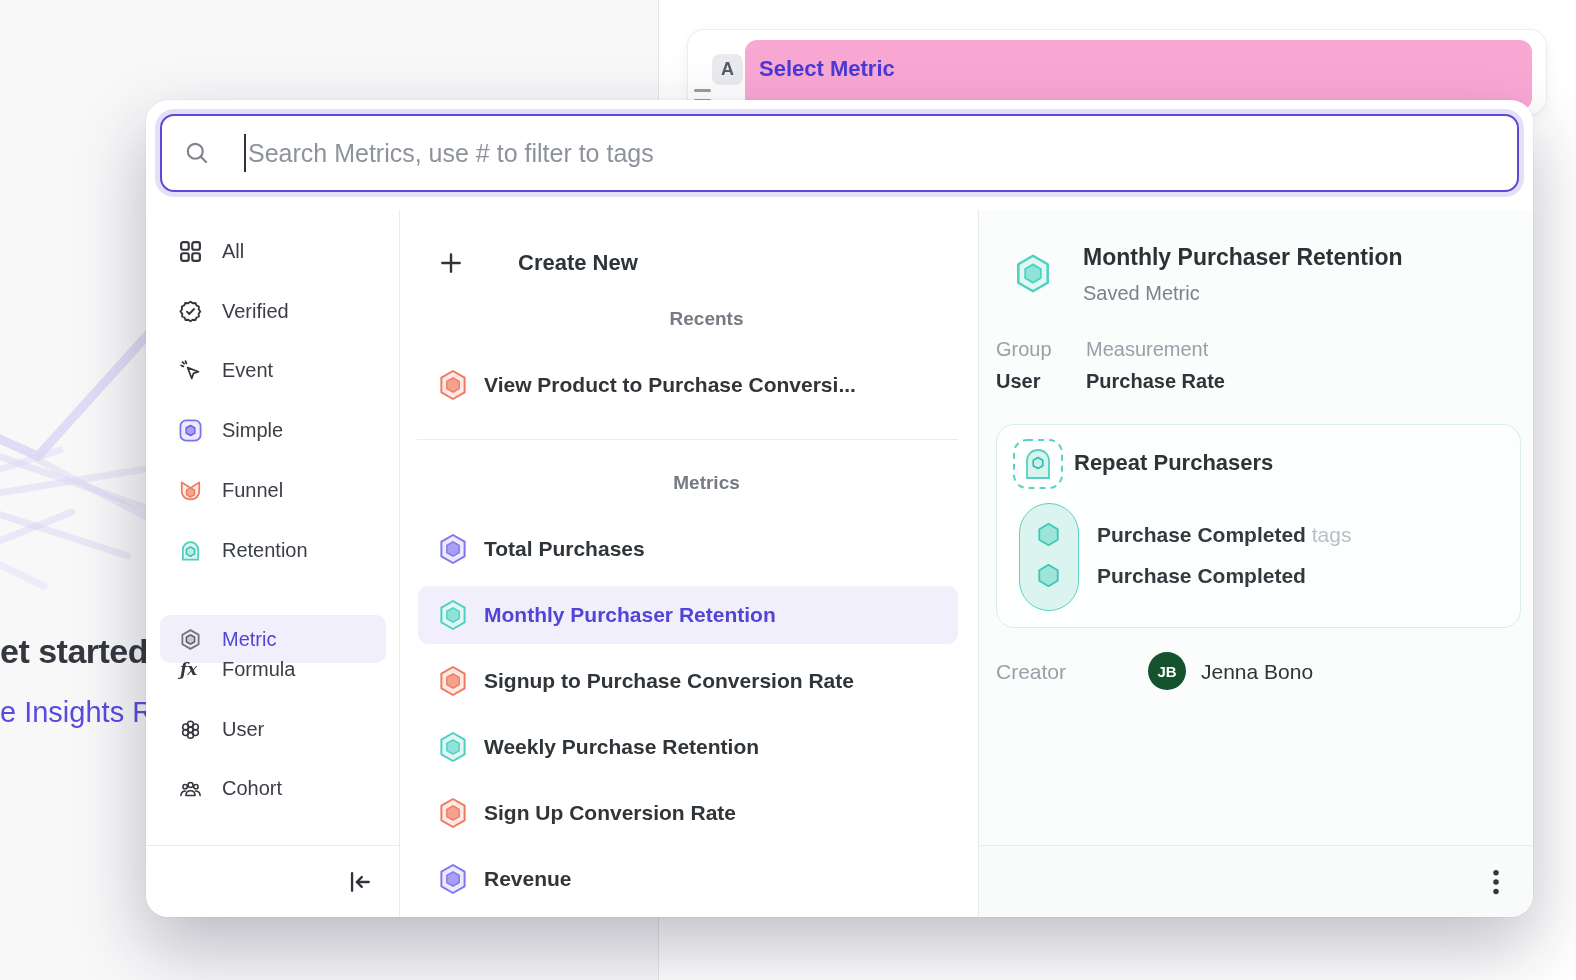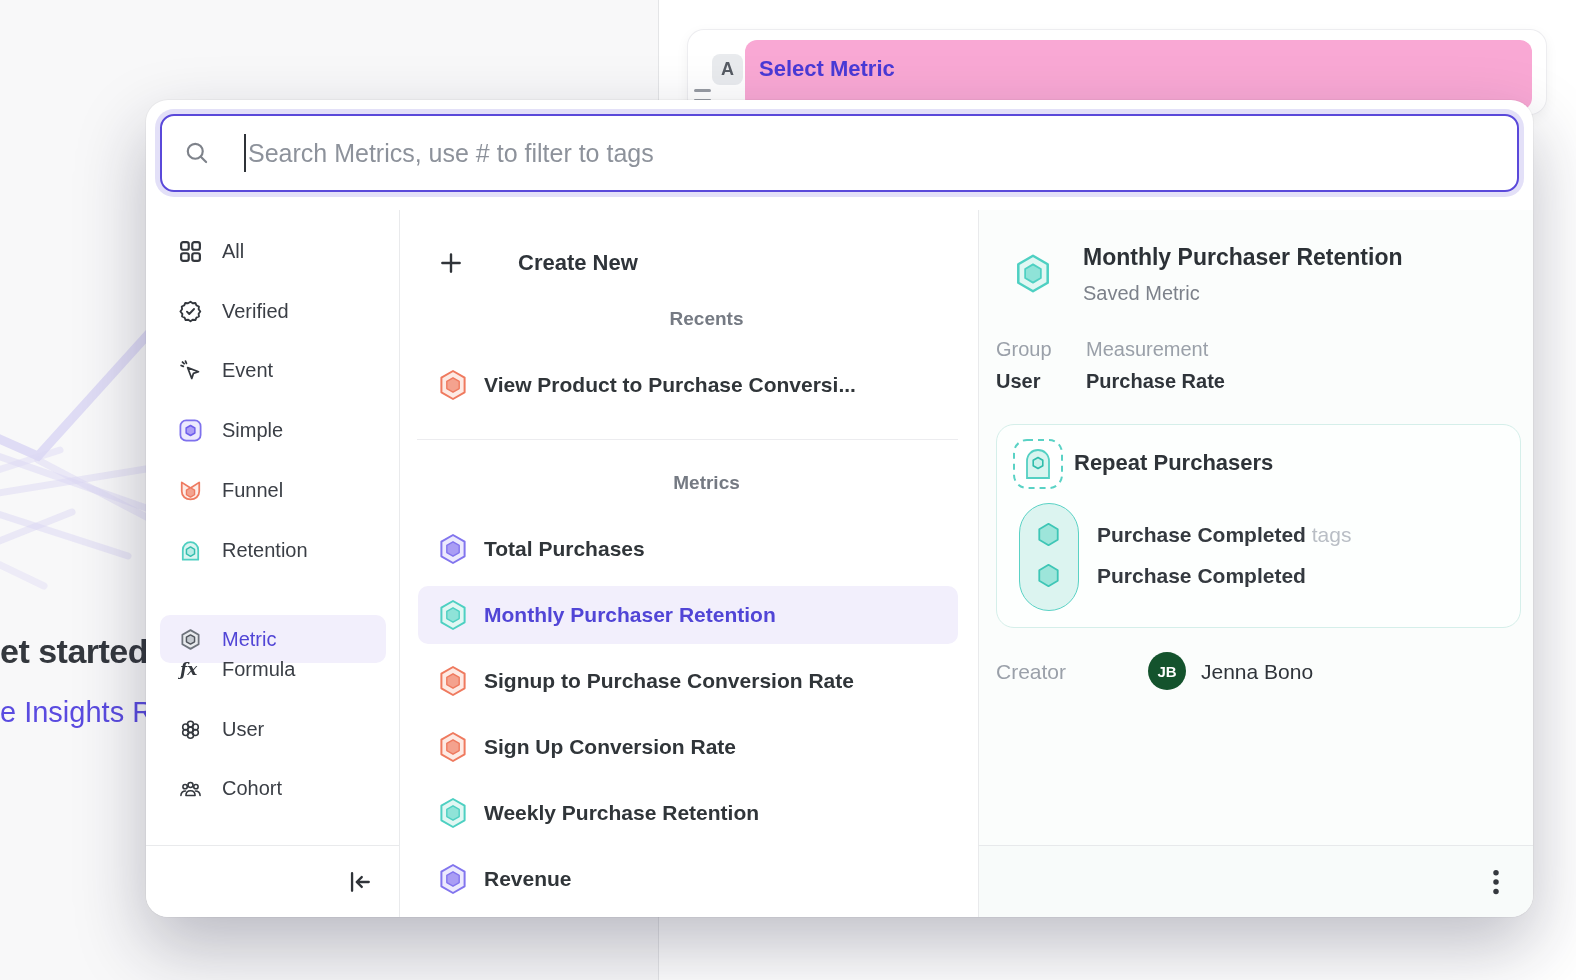--- a/index.html
+++ b/index.html
@@ -328,30 +328,30 @@
           </svg>
     <span class="row-label">Monthly Purchaser Retention</span>
   </div>
         <div class="metric-row">
     <svg class="hex hex-coral" width="30" height="32" viewBox="0 0 30 32">
             <use href="#hex-metric"></use>
           </svg>
     <span class="row-label">Signup to Purchase Conversion Rate</span>
   </div>
         <div class="metric-row">
+    <svg class="hex hex-teal" width="30" height="32" viewBox="0 0 30 32">
+            <use href="#hex-metric"></use>
+          </svg>
+    <span class="row-label">Weekly Purchase Retention</span>
+  </div>
+        <div class="metric-row">
     <svg class="hex hex-coral" width="30" height="32" viewBox="0 0 30 32">
             <use href="#hex-metric"></use>
           </svg>
     <span class="row-label">Sign Up Conversion Rate</span>
-  </div>
-        <div class="metric-row">
-    <svg class="hex hex-teal" width="30" height="32" viewBox="0 0 30 32">
-            <use href="#hex-metric"></use>
-          </svg>
-    <span class="row-label">Weekly Purchase Retention</span>
   </div>
         <div class="metric-row">
     <svg class="hex hex-purple" width="30" height="32" viewBox="0 0 30 32">
             <use href="#hex-metric"></use>
           </svg>
     <span class="row-label">Revenue</span>
   </div>
       </div>
   </div>
 

